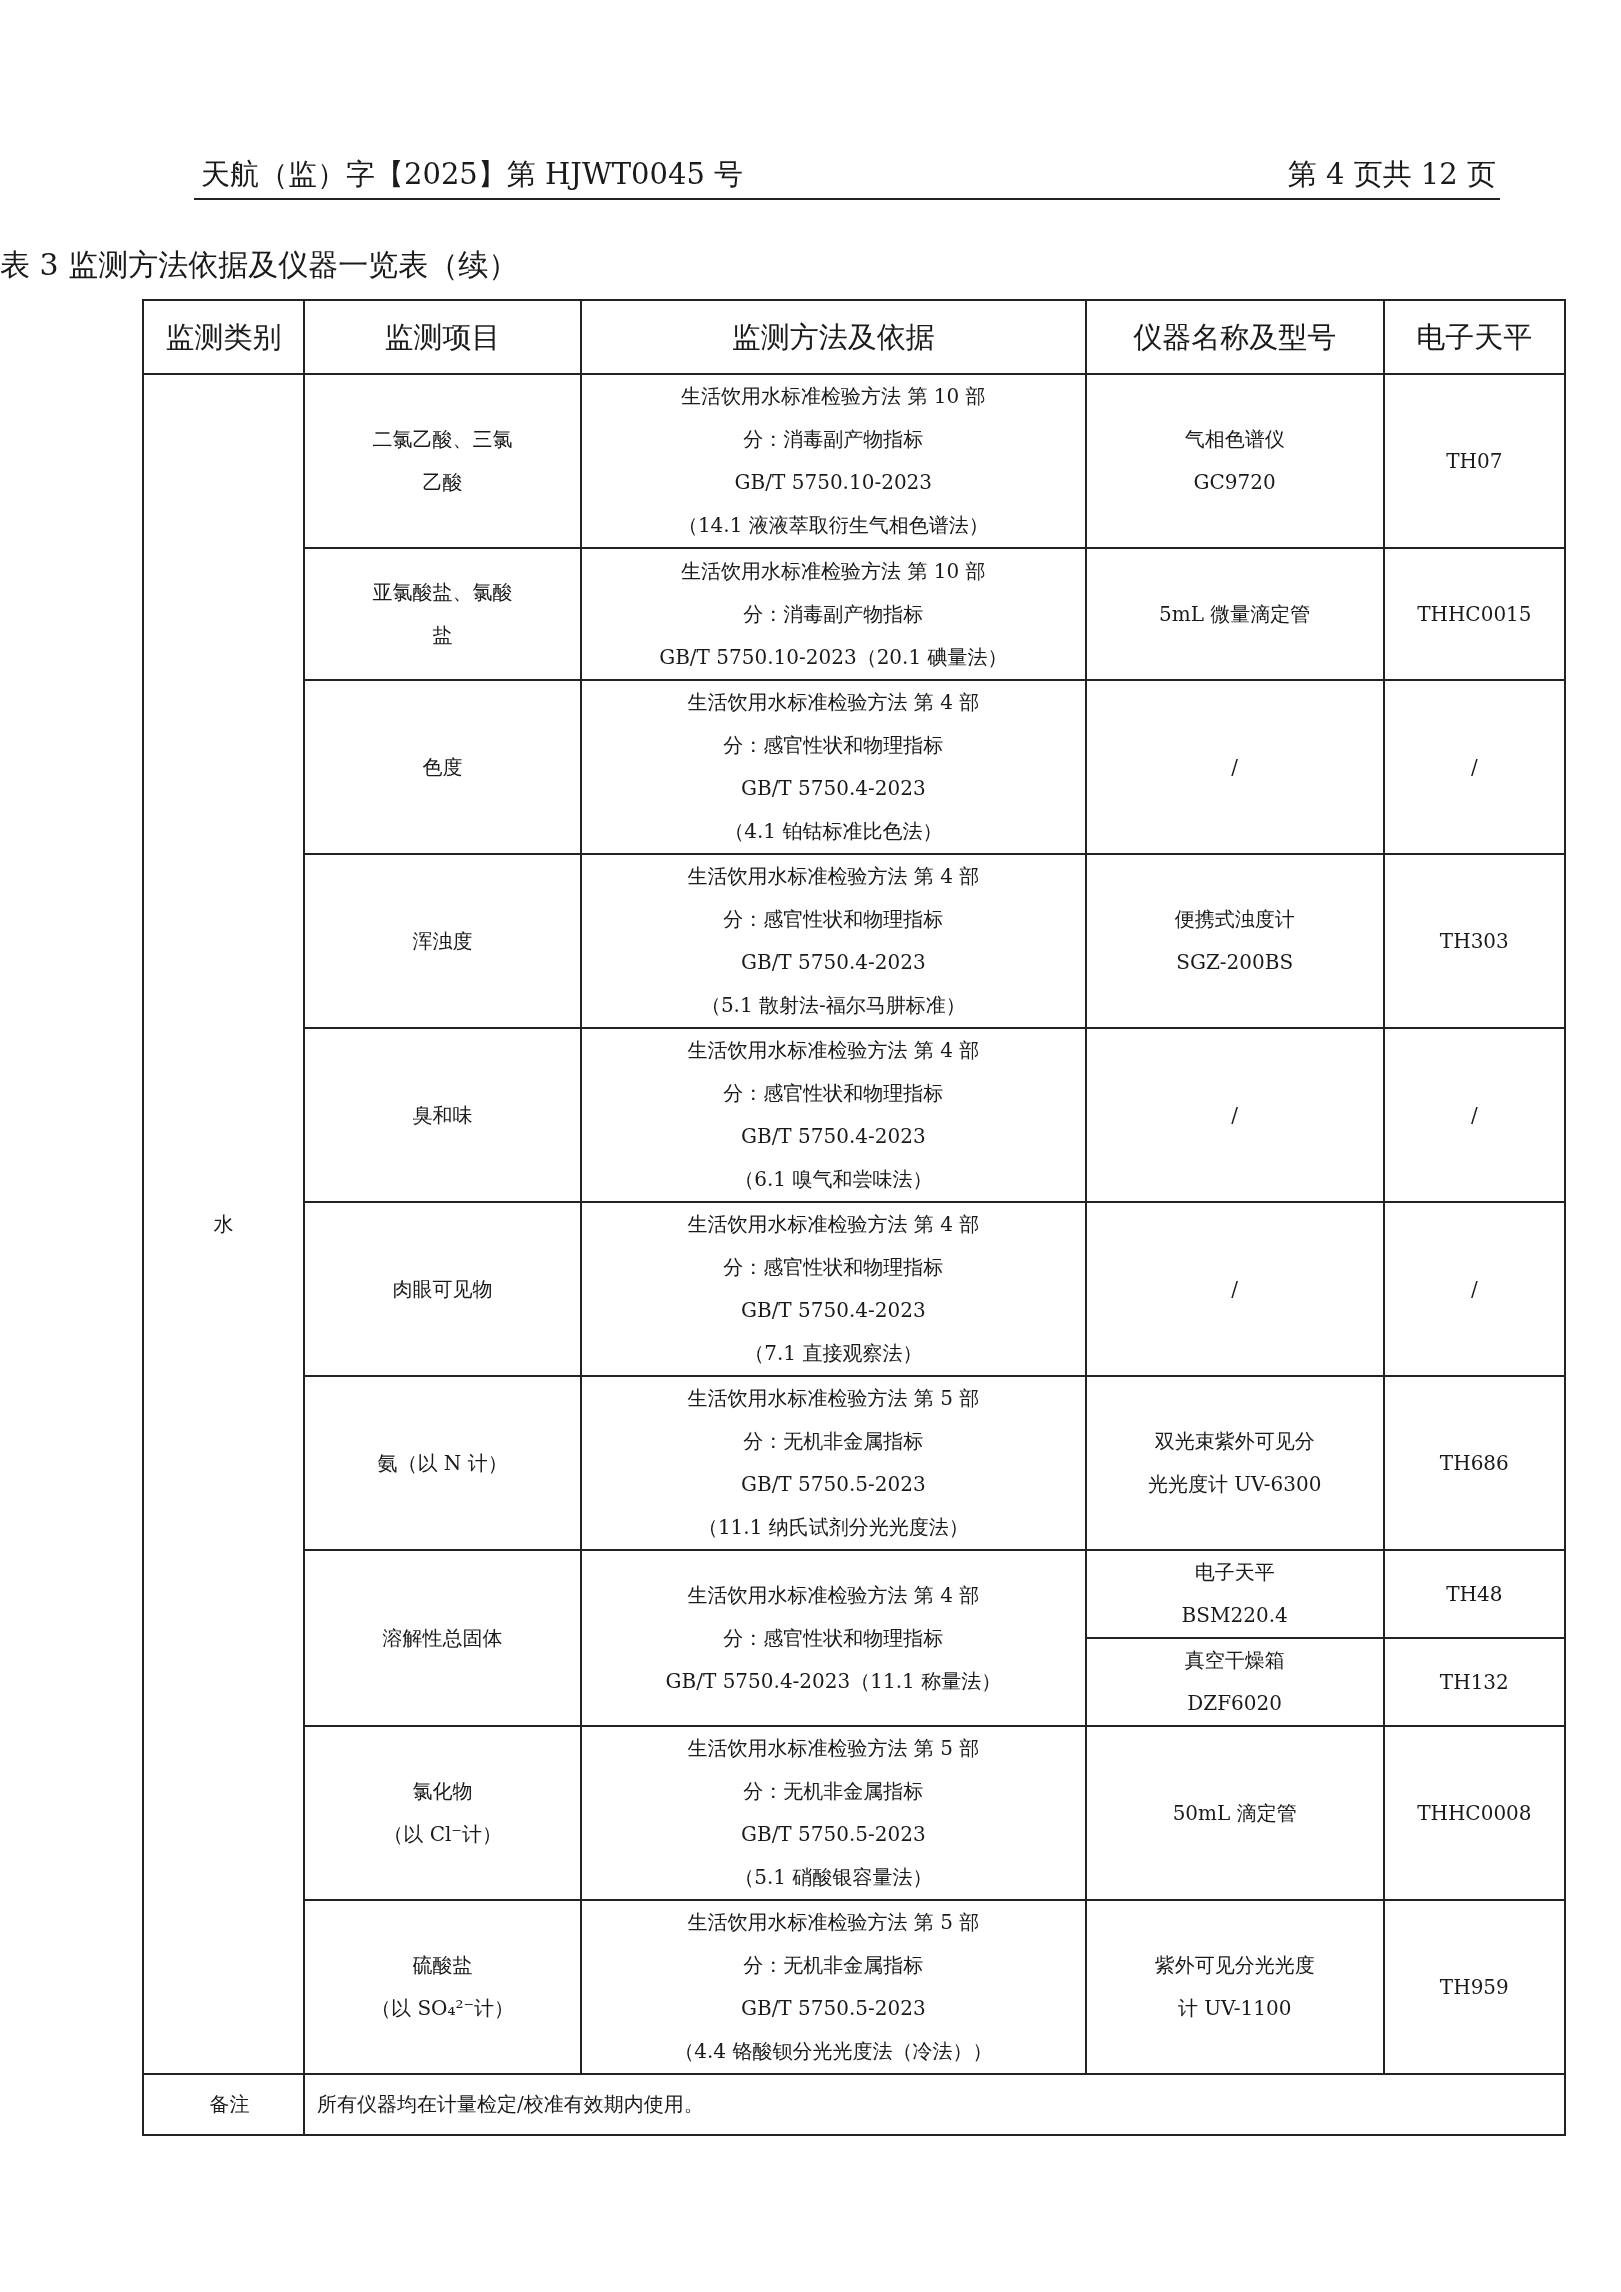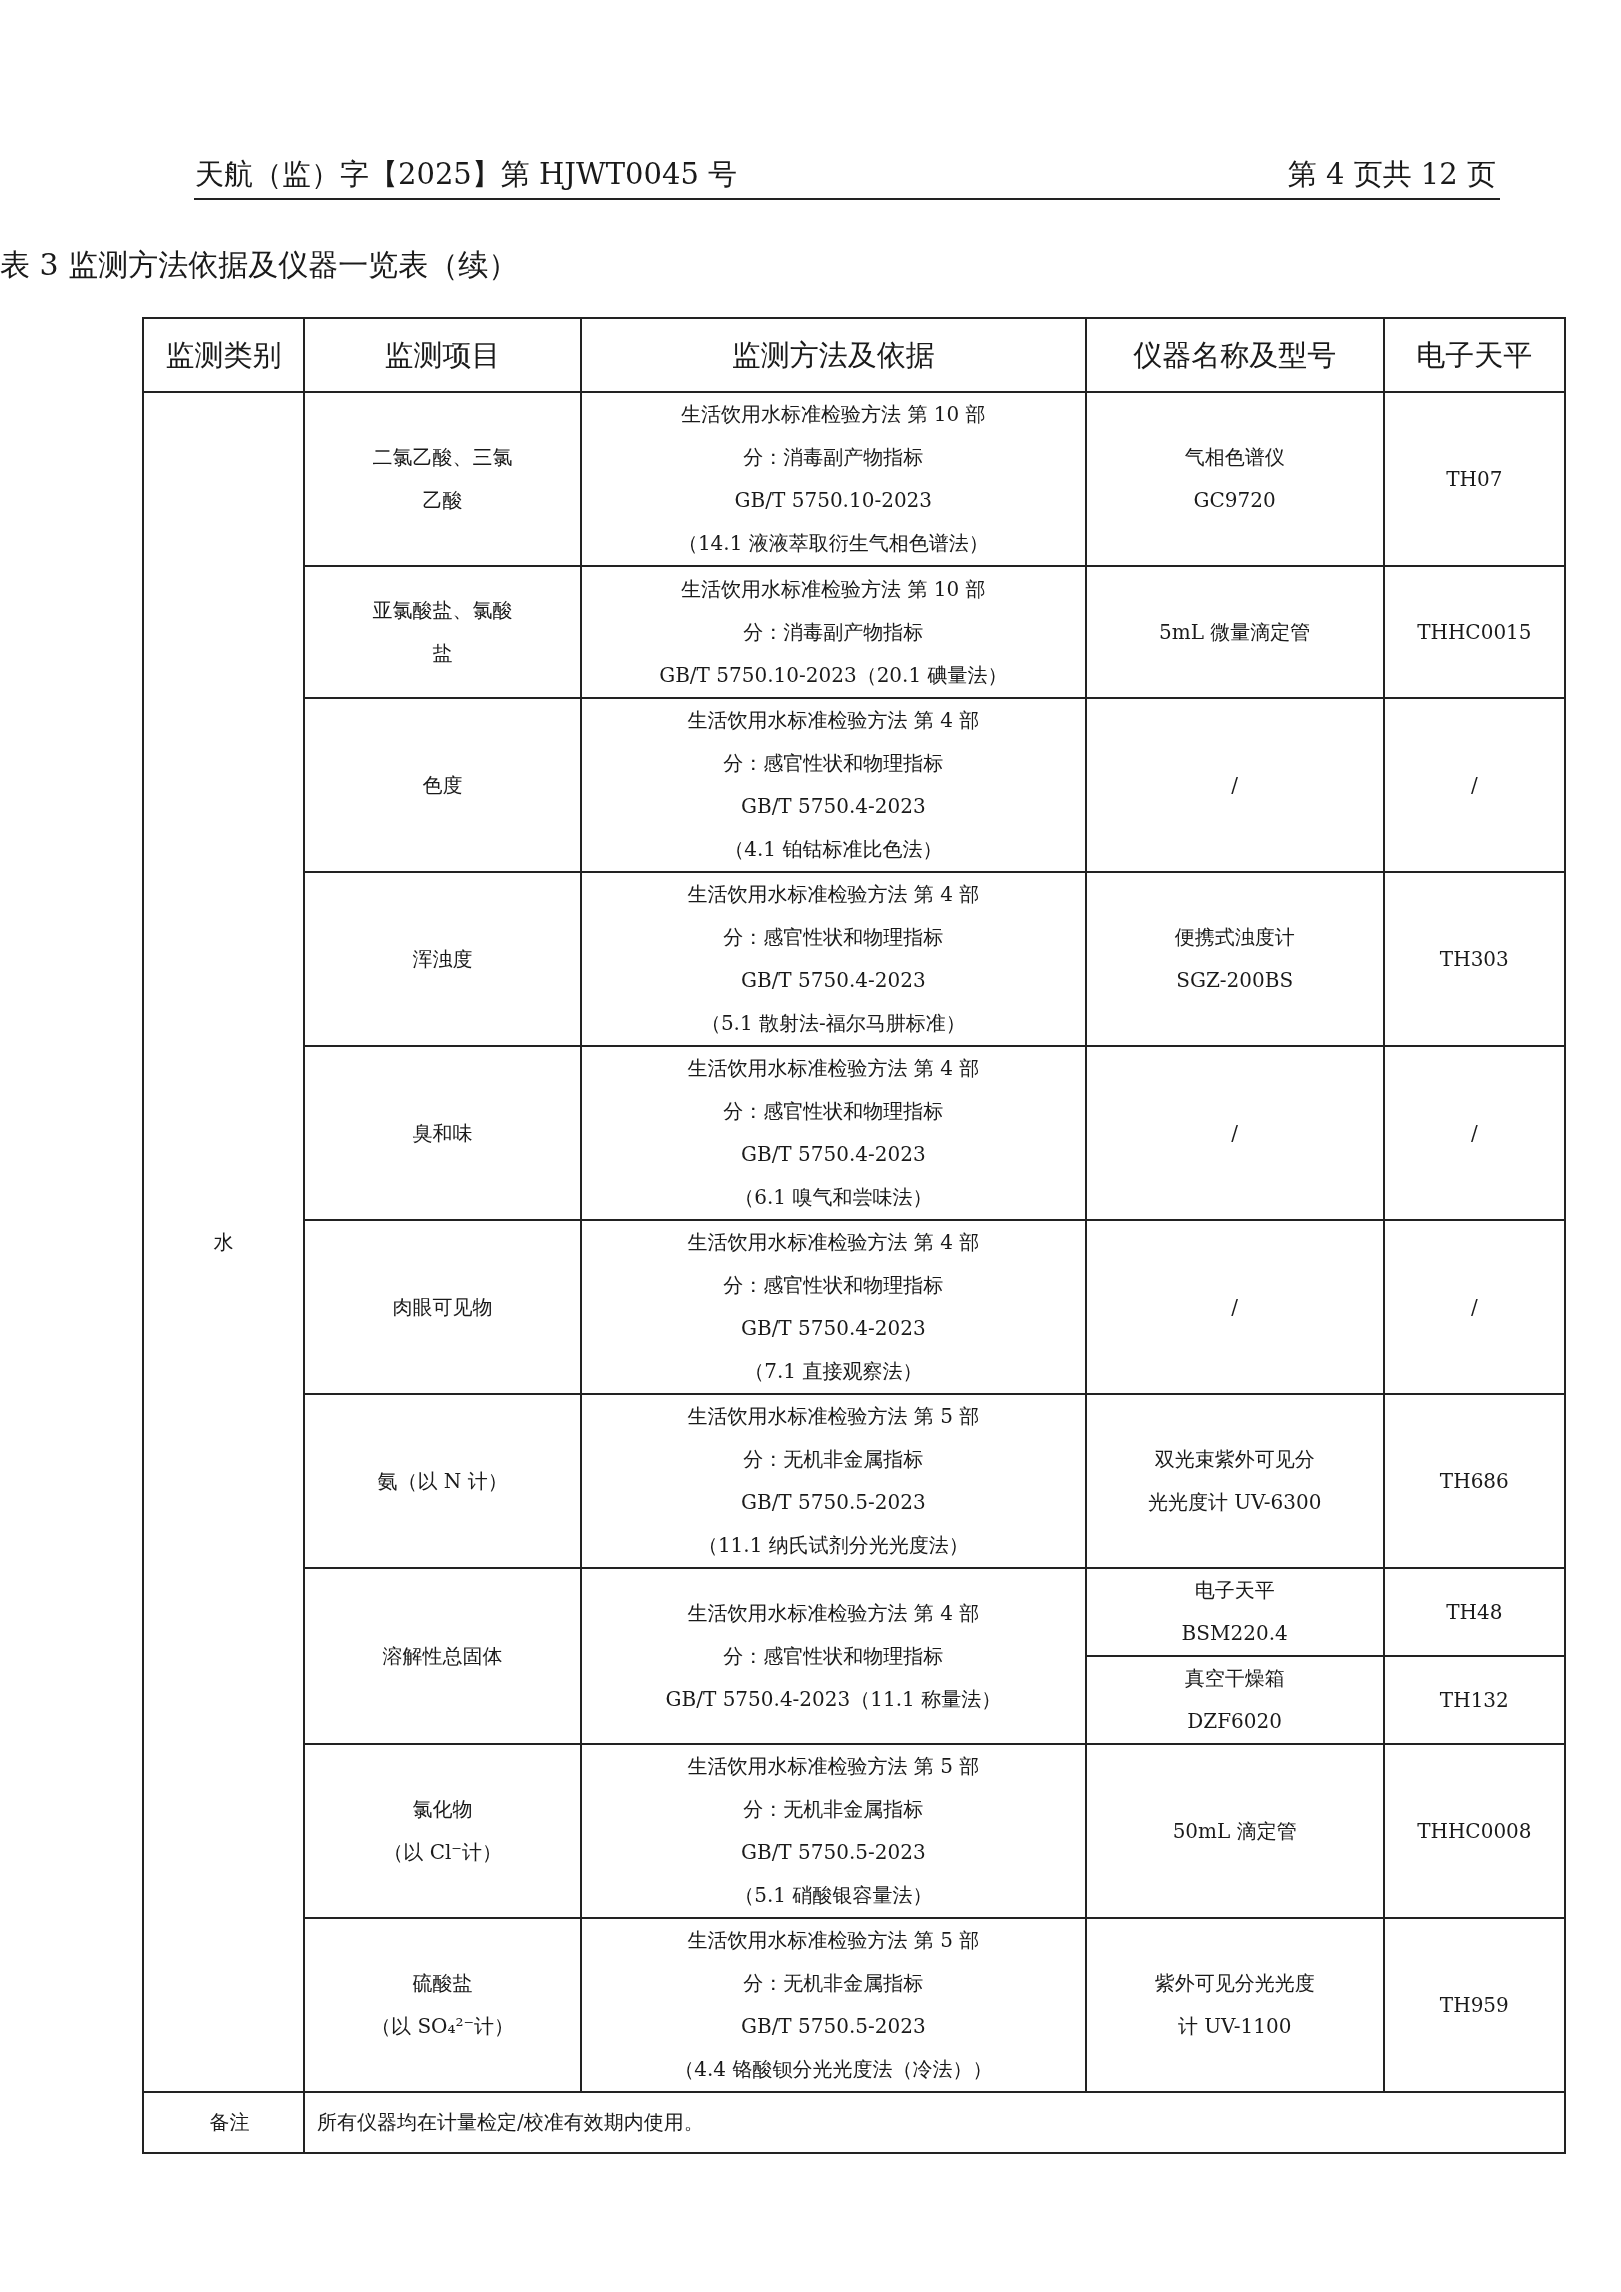--- a/index.html
+++ b/index.html
@@ -1,23 +1,23 @@
 <!DOCTYPE html>
 <html><head>
 <meta charset="utf-8">
 <style>
   html, body { margin:0; padding:0; background:#ffffff; }
   body { width:1621px; height:2293px; position:relative; overflow:hidden;
          font-family:"DejaVu Serif","Liberation Serif",serif; color:#1a1a1a; }
-  .header-left { position:absolute; left:195px; top:155px; font-size:29px; letter-spacing:0px; }
+  .header-left { position:absolute; left:201px; top:155px; font-size:29px; letter-spacing:0px; }
   .header-right { position:absolute; right:125px; top:155px; font-size:29px; }
   .header-rule { position:absolute; left:194px; top:198px; width:1306px; height:2px; background:#222; }
   .title { position:absolute; left:0; width:1621px; top:245px; text-align:left; font-size:30px; }
   table.main { position:absolute; left:142px; top:299px; width:1424px;
-               border-collapse:collapse; table-layout:fixed;margin-top:18px; }
+               border-collapse:collapse; table-layout:fixed; }
   table.main td, table.main th { border:2px solid #222; text-align:center; vertical-align:middle;
                font-weight:normal; font-size:20px; line-height:43px; padding:0 3.9px; }
   table.main th { height:72px; font-family:"DejaVu Sans","Liberation Sans",sans-serif; font-size:29px; }
   .c1 { width:160px; } .c2 { width:275px; } .c3 { width:501px; } .c4 { width:296px; } .c5 { width:180px; }
   .line { display:block; white-space:nowrap; }
   .remark-label { text-align:left; padding-left:15.7px !important; height:59px;
                   font-family:"DejaVu Sans","Liberation Sans",sans-serif; }
   .remark-text { text-align:left !important; padding-left:11.8px !important; }
 </style>
 </head>

